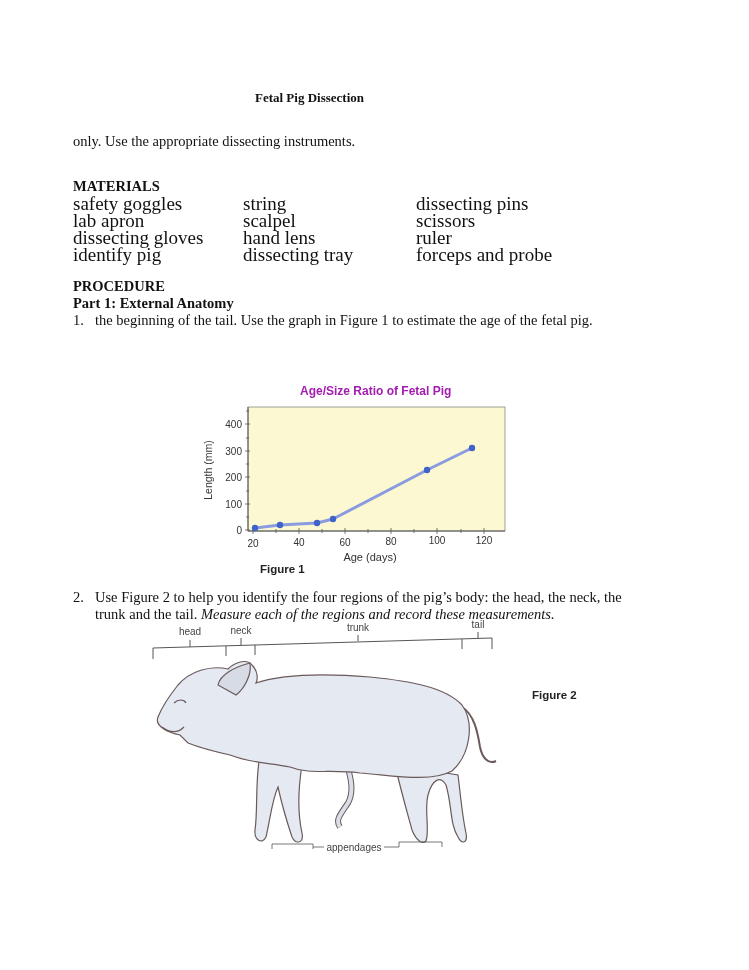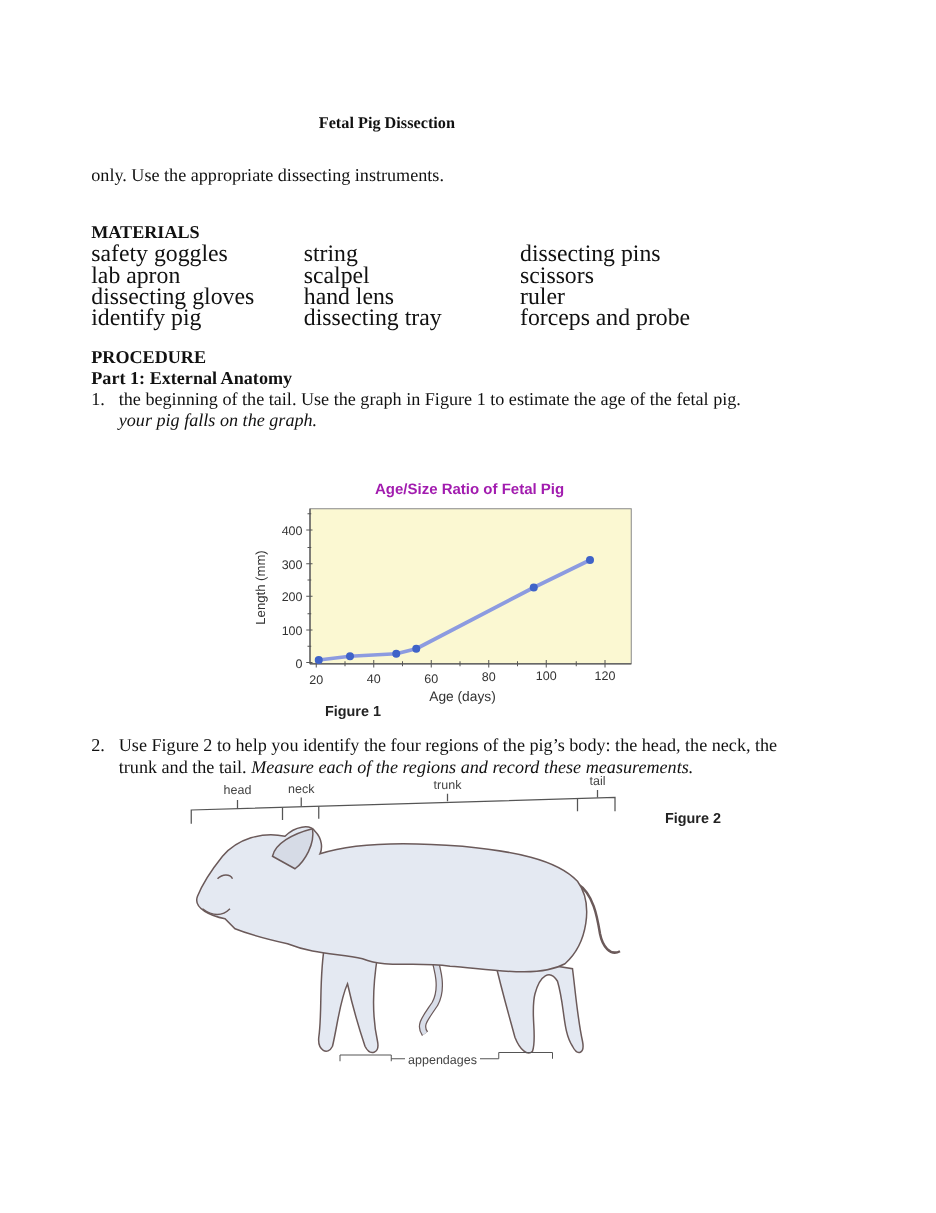--- a/index.html
+++ b/index.html
@@ -12,21 +12,21 @@
   .intro { top: 133px; left: 73px; width: 600px; }
   .heading { font-weight: bold; font-size: 14.5px; }
   .mat-col { font-size: 19px; line-height: 17px; }
   .mat-col div { white-space: nowrap; }
   .step { left: 73px; width: 600px; font-size: 14.5px; line-height: 17px; }
   .step .num { position: absolute; left: 0; top: 0; }
   .step .body { position: absolute; left: 22px; width: 585px; }
   .italic { font-style: italic; }
   .sans { font-family: "Liberation Sans", sans-serif; }
   .chart-title { top: 384px; left: 300px; font-size: 12px; font-weight: bold; color: #a21caf; }
-  .fig-label { font-size: 11.5px; font-weight: bold; color: #222; }
+  .fig-label { font-size: 11.5px; font-weight: bold; color: #222; margin-top: 40px; }
 </style>
 </head>
 <body>
 
 <div class="abs title">Fetal Pig Dissection</div>
 
 <div class="abs para intro">
   <div>only. Use the appropriate dissecting instruments.</div>
 </div>
 
@@ -50,21 +50,20 @@
   <div>forceps and probe</div>
 </div>
 
 <div class="abs heading" style="top:278px; left:73px;">PROCEDURE</div>
 <div class="abs heading" style="top:295px; left:73px;">Part 1: External Anatomy</div>
 
 <div class="abs step" style="top:312px; height:70px;">
   <span class="num">1.</span>
   <div class="body">
     <div>the beginning of the tail. Use the graph in Figure 1 to estimate the age of the fetal pig.</div>
-    <div class="italic">your pig falls on the graph.</div>
   </div>
 </div>
 
 <div class="abs sans chart-title">Age/Size Ratio of Fetal Pig</div>
 <svg class="abs" style="left:195px; top:398px;" width="320" height="180">
 
   <rect x="53" y="9" width="257" height="124" fill="#fbf8d2" stroke="#888" stroke-width="0.8"></rect>
 
   <line x1="53" y1="9" x2="53" y2="133" stroke="#555" stroke-width="1"></line>
   <line x1="53" y1="133" x2="310" y2="133" stroke="#555" stroke-width="1"></line>

